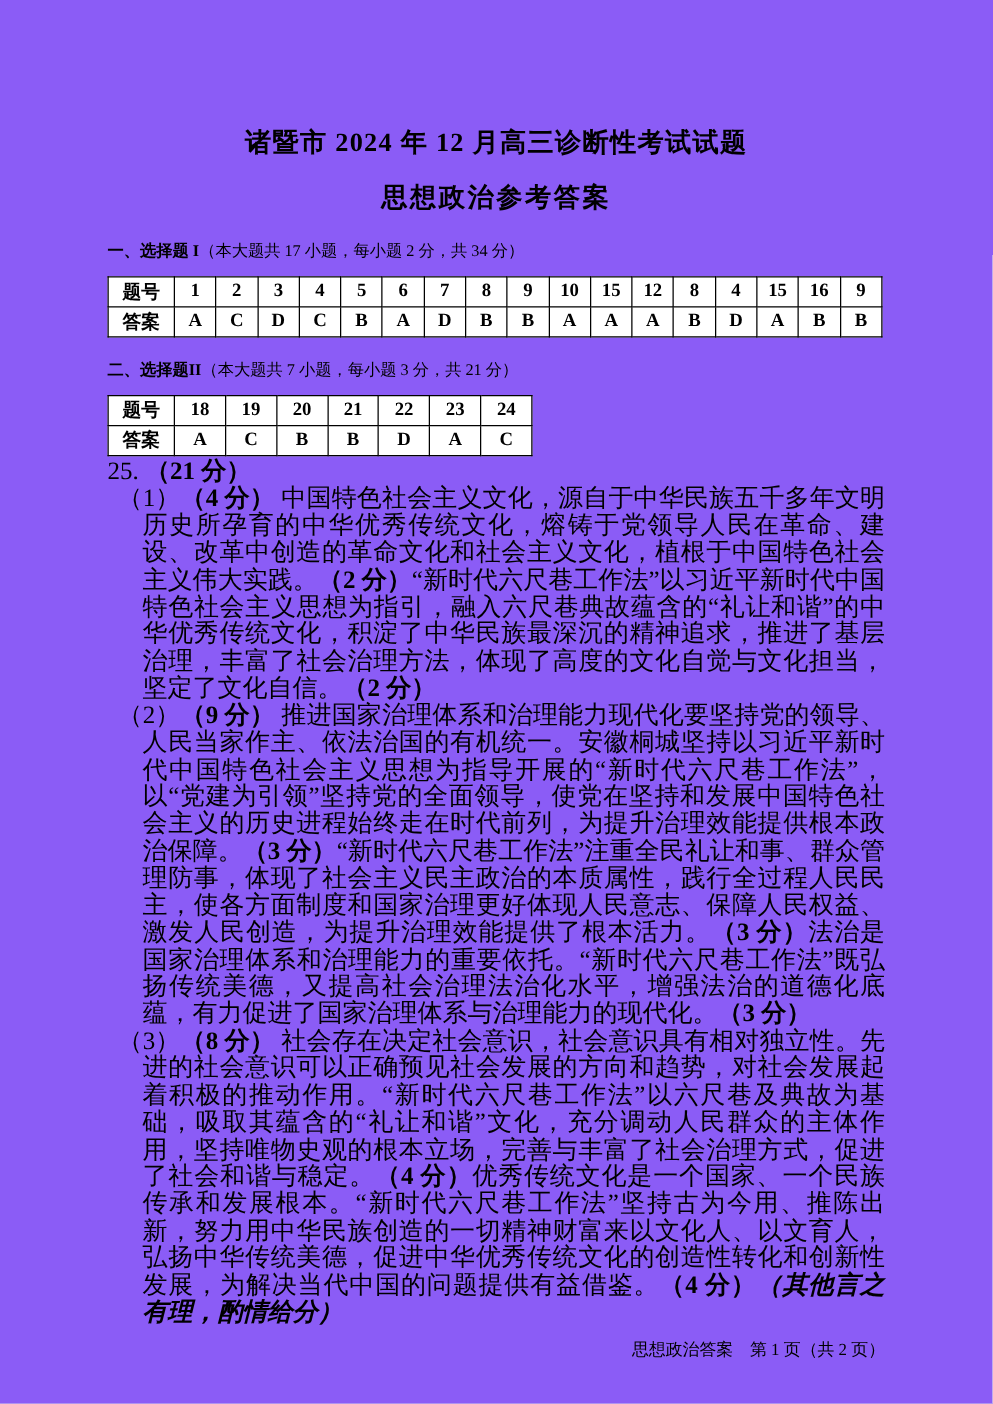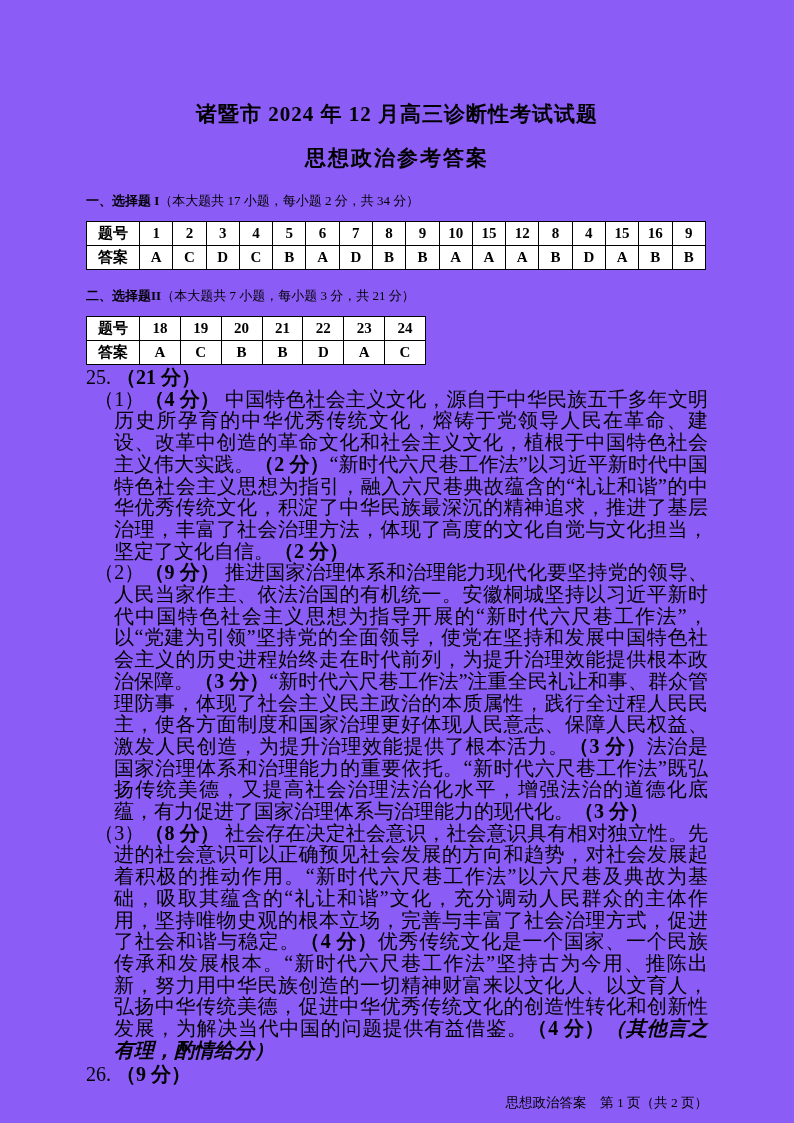--- a/index.html
+++ b/index.html
@@ -146,23 +146,19 @@
     <div class="part">
       <span>（2）</span><span class="score">（9 分）</span>
       <span><span>推进国家治理体系和治理能力现代化要坚持党的领导、人民当家作主、依法治国的有机统一。安徽桐城坚持以习近平新时代中国特色社会主义思想为指导开展的“新时代六尺巷工作法”，以“党建为引领”坚持党的全面领导，使党在坚持和发展中国特色社会主义的历史进程始终走在时代前列，为提升治理效能提供根本政治保障。</span><span class="seg-b">（3 分）</span><span>“新时代六尺巷工作法”注重全民礼让和事、群众管理防事，体现了社会主义民主政治的本质属性，践行全过程人民民主，使各方面制度和国家治理更好体现人民意志、保障人民权益、激发人民创造，为提升治理效能提供了根本活力。</span><span class="seg-b">（3 分）</span><span>法治是国家治理体系和治理能力的重要依托。“新时代六尺巷工作法”既弘扬传统美德，又提高社会治理法治化水平，增强法治的道德化底蕴，有力促进了国家治理体系与治理能力的现代化。</span><span class="seg-b">（3 分）</span></span>
     </div>
 
     <div class="part">
       <span>（3）</span><span class="score">（8 分）</span>
       <span><span>社会存在决定社会意识，社会意识具有相对独立性。先进的社会意识可以正确预见社会发展的方向和趋势，对社会发展起着积极的推动作用。“新时代六尺巷工作法”以六尺巷及典故为基础，吸取其蕴含的“礼让和谐”文化，充分调动人民群众的主体作用，坚持唯物史观的根本立场，完善与丰富了社会治理方式，促进了社会和谐与稳定。</span><span class="seg-b">（4 分）</span><span>优秀传统文化是一个国家、一个民族传承和发展根本。“新时代六尺巷工作法”坚持古为今用、推陈出新，努力用中华民族创造的一切精神财富来以文化人、以文育人，弘扬中华传统美德，促进中华优秀传统文化的创造性转化和创新性发展，为解决当代中国的问题提供有益借鉴。</span><span class="seg-b">（4 分）</span><span class="seg-b seg-i">（其他言之有理，酌情给分）</span></span>
     </div>
 
-    <div class="q-heading">
-      <span class="q-num">26.</span>
-      <span class="score">（9 分）</span>
-    </div>
 
 
   </div>
 
   <div class="footer">思想政治答案　第 1 页（共 2 页）</div>
 
 </div>
 
 </body></html>

